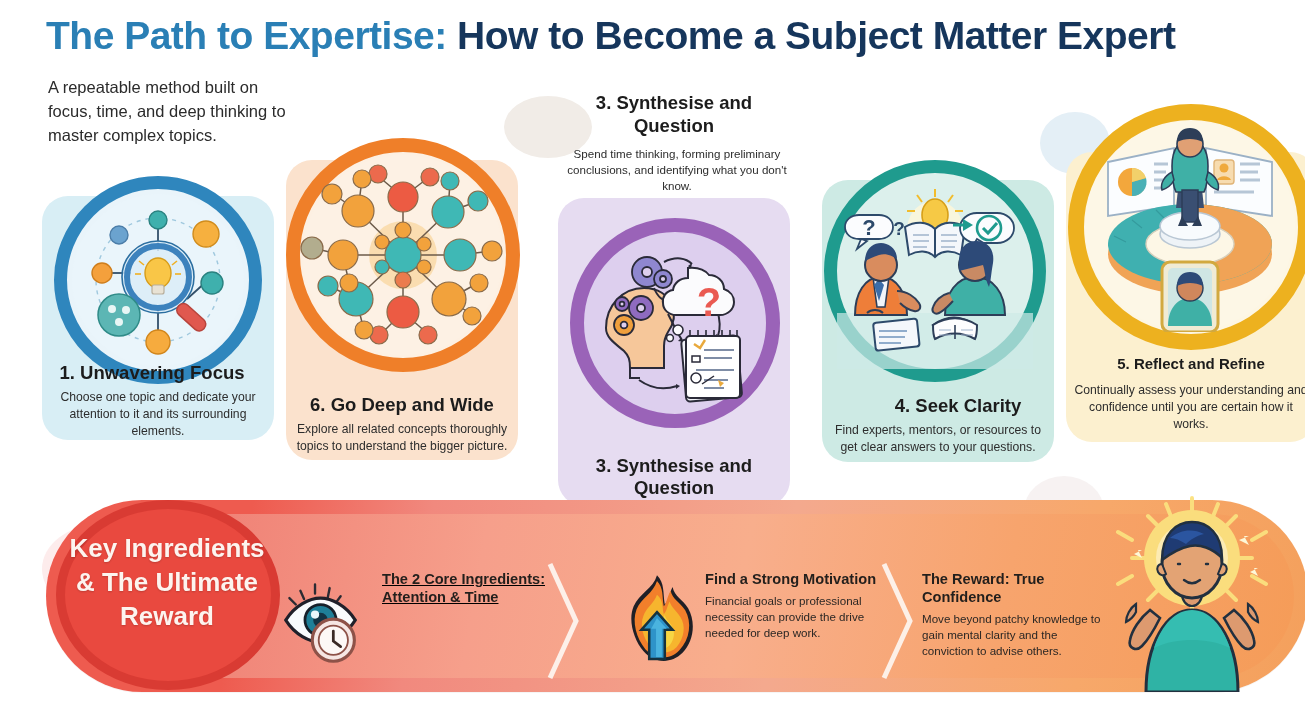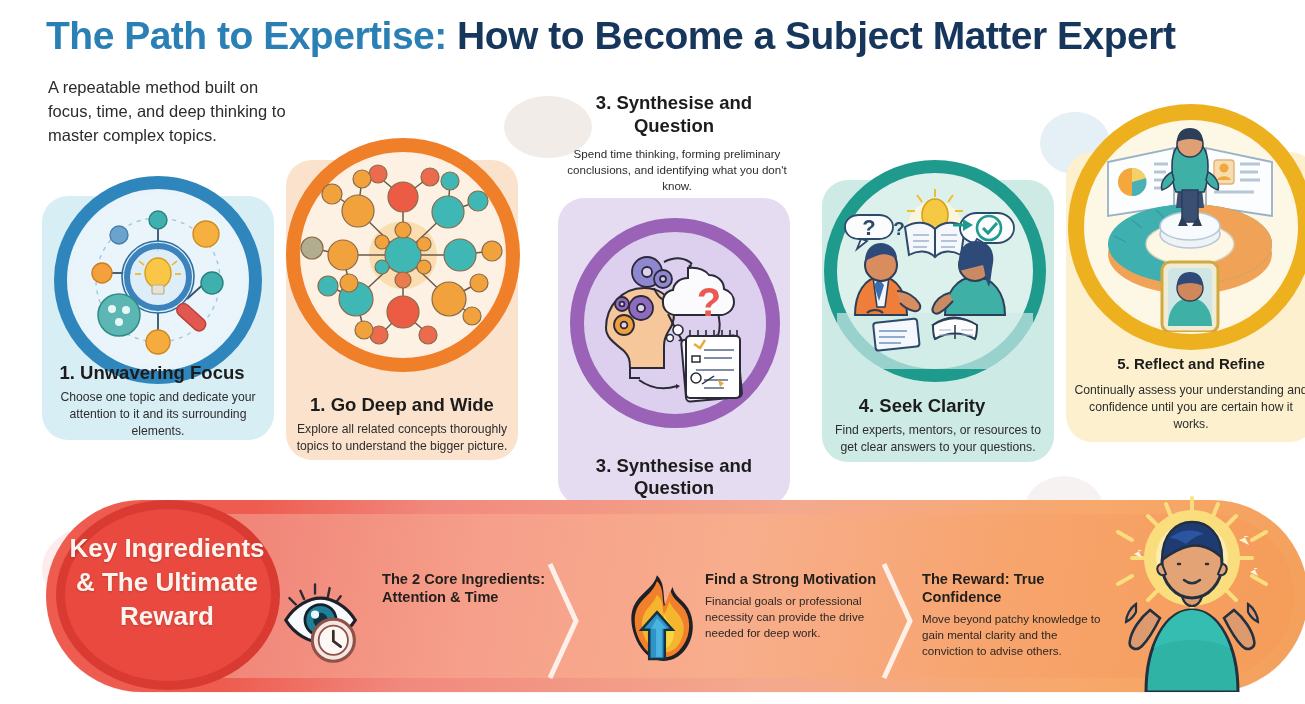--- a/index.html
+++ b/index.html
@@ -69,21 +69,21 @@
           color:#1c1c1c; line-height:1.22; }
   #c3hb { position:absolute; left:534px; top:146px; width:238px;
           text-align:center; font-size:11.6px; line-height:1.38; color:#2d2d2d; }
   #c3t { left:534px; top:455px; width:232px; font-size:18.5px; }
 
   
   #card4 { left:798px; top:180px; width:232px; height:282px;
            background:#cdeae4; }
   #ring4 { left:800px; top:160px; width:222px; height:222px;
            background:#ddf0ec; border:13px solid #1f9b8e; }
-  #c4t { left:782px; top:395px; width:232px; font-size:18.5px; }
+  #c4t { left:818px; top:395px; width:232px; font-size:18.5px; }
   #c4b { left:806px; top:422px; width:216px; }
 
   
   #card5 { left:1042px; top:152px; width:250px; height:290px;
            background:#fcf0cf; }
   #ring5 { left:1044px; top:104px; width:246px; height:246px;
            background:#fdf6e3; border:16px solid #edb11f; }
   #c5t { left:1042px; top:355px; width:250px; font-size:15px; }
   #c5b { left:1048px; top:382px; width:238px; }
 
@@ -109,21 +109,21 @@
     position:absolute; left:36px; top:532px; width:214px;
     text-align:center; color:#fdf4ef; font-weight:bold;
     font-size:26px; line-height:1.3;
     text-shadow:0 1px 2px rgba(0,0,0,.18);
   }
 
   .bcol { position:absolute; top:570px; }
   .bcol .bt { font-size:14.6px; font-weight:bold; color:#231f1c; line-height:1.25; }
   .bcol .bb { margin-top:5px; font-size:11.6px; line-height:1.38; color:#2b2724; }
 
-  #bcol1 { left:358px; width:190px; }
+  #bcol1 { left:358px; width:190px;text-decoration:underline; }
   #bcol2 { left:681px; width:176px; }
   #bcol3 { left:898px; width:182px; }
 
   .chev { position:absolute; width:44px; height:130px; top:556px; }
 
   .icon-eye { position:absolute; left:258px; top:578px; width:88px; height:86px; }
   .icon-fire { position:absolute; left:597px; top:573px; width:72px; height:92px; }
 
   #reward-person { position:absolute; left:1052px; top:492px; width:232px; height:200px; }
 
@@ -246,21 +246,21 @@
         <circle cx="64" cy="178" r="9" fill="#f2a23c"></circle>
         <circle cx="43" cy="103" r="15" fill="#f2a23c"></circle>
         <circle cx="12" cy="96" r="11" fill="#b2ad8e"></circle>
         <circle cx="49" cy="131" r="9" fill="#f2a23c"></circle>
         <circle cx="58" cy="59" r="16" fill="#f2a23c"></circle>
         <circle cx="32" cy="42" r="10" fill="#f2a23c"></circle>
         <circle cx="62" cy="27" r="9" fill="#f2a23c"></circle>
       </g>
     </svg>
   </div>
-  <div class="card-title" id="c2t">1. Go Deep and Wide</div>
+  <div class="card-title" id="c2t">6. Go Deep and Wide</div>
   <div class="card-body" id="c2b">Explore all related concepts thoroughly topics to understand the bigger picture.</div>
 
   <div class="card" id="card3"></div>
   <div id="c3ht">3. Synthesise and Question</div>
   <div id="c3hb">Spend time thinking, forming preliminary conclusions, and identifying what you don't know.</div>
   <div class="ring" id="ring3">
     <svg width="182" height="182" viewBox="0 0 182 182">
       <circle cx="91" cy="91" r="88" fill="#ddcfee"></circle>
       <path d="M22 96c0-22 16-40 38-40 14 0 24 7 28 17 4 10 1 20-4 27-3 5-4 9-4 14v22H46c0-8-1-12-6-17-11-9-18-14-18-23z" fill="#f6c79a" stroke="#2a2a38" stroke-width="2"></path>
       <path d="M46 136v10h10" fill="none" stroke="#2a2a38" stroke-width="2"></path>

